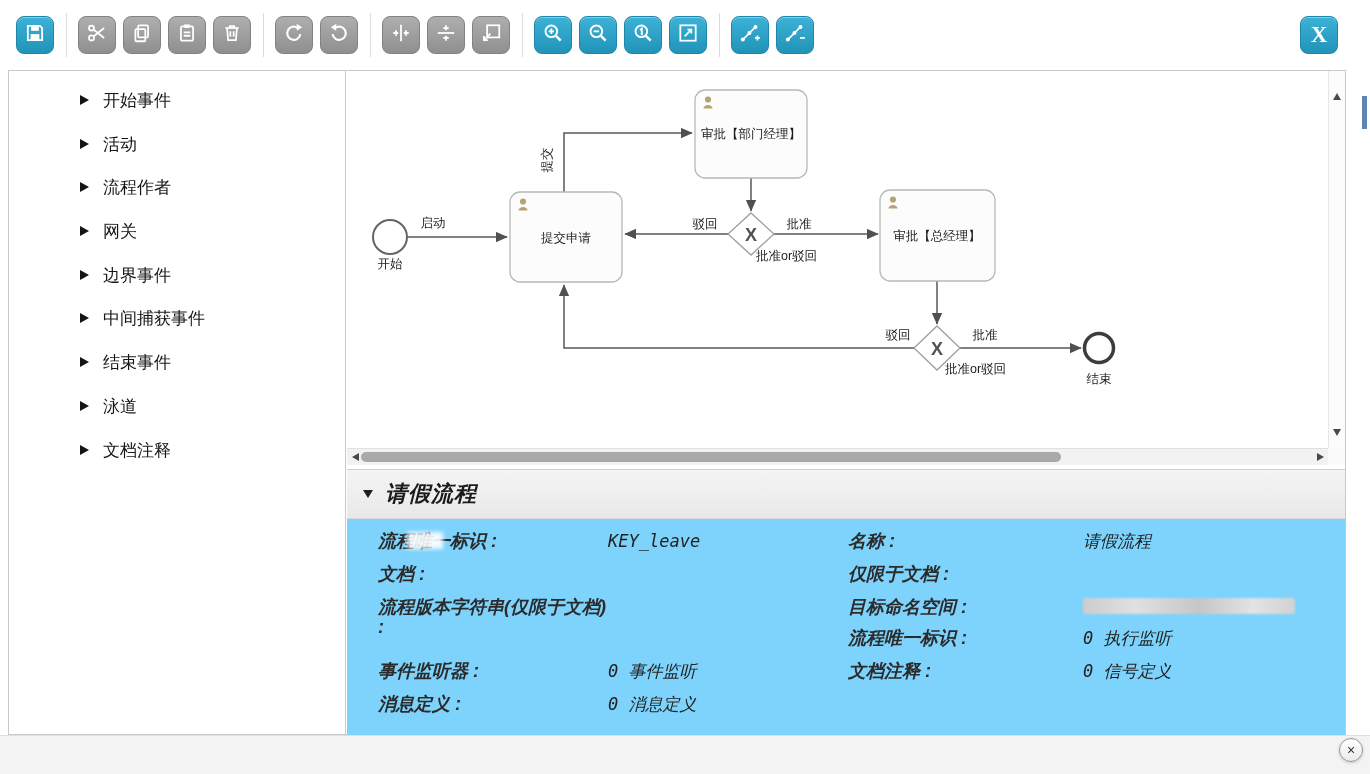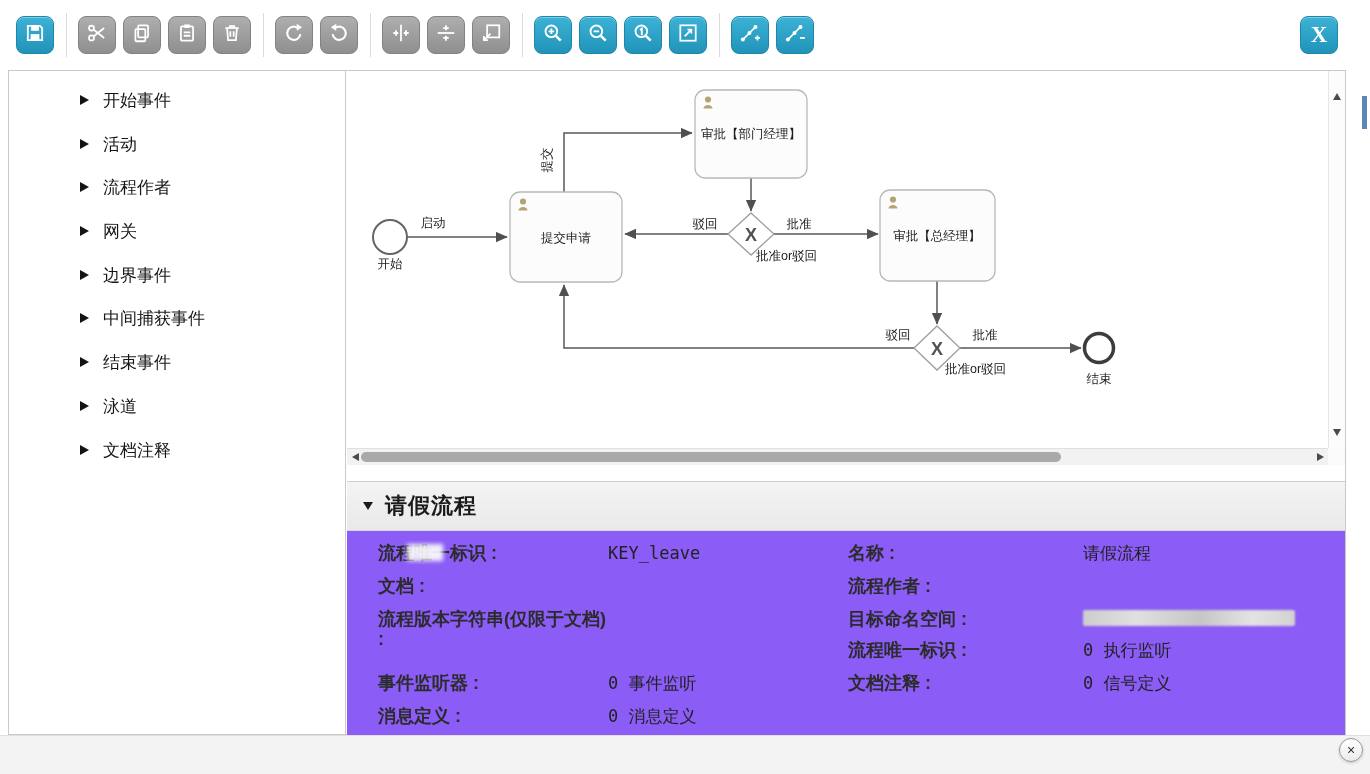--- a/index.html
+++ b/index.html
@@ -56,22 +56,22 @@
     background:#f2f2f2; border-top:1px solid #e0e0e0; }
   .sb-left { position:absolute; left:5px; top:4px; width:0; height:0;
     border-right:7px solid #4a4a4a; border-top:4.5px solid transparent; border-bottom:4.5px solid transparent; }
   .sb-right { position:absolute; right:5px; top:4px; width:0; height:0;
     border-left:7px solid #4a4a4a; border-top:4.5px solid transparent; border-bottom:4.5px solid transparent; }
   .hthumb { position:absolute; left:14px; top:3px; width:700px; height:10px;
     background:#a9a9a9; border-radius:5px; }
   .corner { position:absolute; right:0; top:377px; width:17px; height:17px; background:#fbfbfb; }
 
   
-  .panel { position:absolute; left:338px; top:410px; width:998px; height:266px;
-    border-top:1px solid #cfcfcf; background:#8b5cf6; }
+  .panel { position:absolute; left:338px; top:398px; width:998px; height:266px;
+    border-top:1px solid #cfcfcf; background:#7dd3fc;font-style:italic; }
   .panel-header { height:49px; background:linear-gradient(#f4f4f4,#e9e9e9);
     border-bottom:1px solid #d8d8d8; display:flex; align-items:center; padding-left:16px; gap:12px; }
   .chev-down { width:0; height:0; border-top:8px solid #1c1c1c;
     border-left:5.5px solid transparent; border-right:5.5px solid transparent; cursor:pointer; }
   .panel-title { font-family:"Liberation Serif","DejaVu Serif",serif; font-weight:bold;
     font-size:22px; color:#1b1b1b; letter-spacing:1px; }
   .panel-body { position:relative; height:216px; }
   .prow { position:absolute; left:0; width:100%; }
   .plabel { position:absolute; font-size:18px; font-weight:bold; color:#2b2b2b; line-height:20px; }
   .pvalue { position:absolute; font-size:17px; color:#222;
@@ -383,21 +383,21 @@
         <div class="prow" style="top:175px">
           <div class="plabel col-l-label">消息定义 :</div>
           <div class="pvalue col-l-value">0 消息定义</div>
         </div>
 
         <div class="prow" style="top:12px">
           <div class="plabel col-r-label">名称 :</div>
           <div class="pvalue col-r-value">请假流程</div>
         </div>
         <div class="prow" style="top:45px">
-          <div class="plabel col-r-label">流程作者 :</div>
+          <div class="plabel col-r-label">仅限于文档 :</div>
           <div class="pvalue col-r-value"></div>
         </div>
         <div class="prow" style="top:78px">
           <div class="plabel col-r-label">目标命名空间 :</div>
           <div class="redacted-bar"></div>
         </div>
         <div class="prow" style="top:109px">
           <div class="plabel col-r-label">流程唯一标识 :</div>
           <div class="pvalue col-r-value">0 执行监听</div>
         </div>

